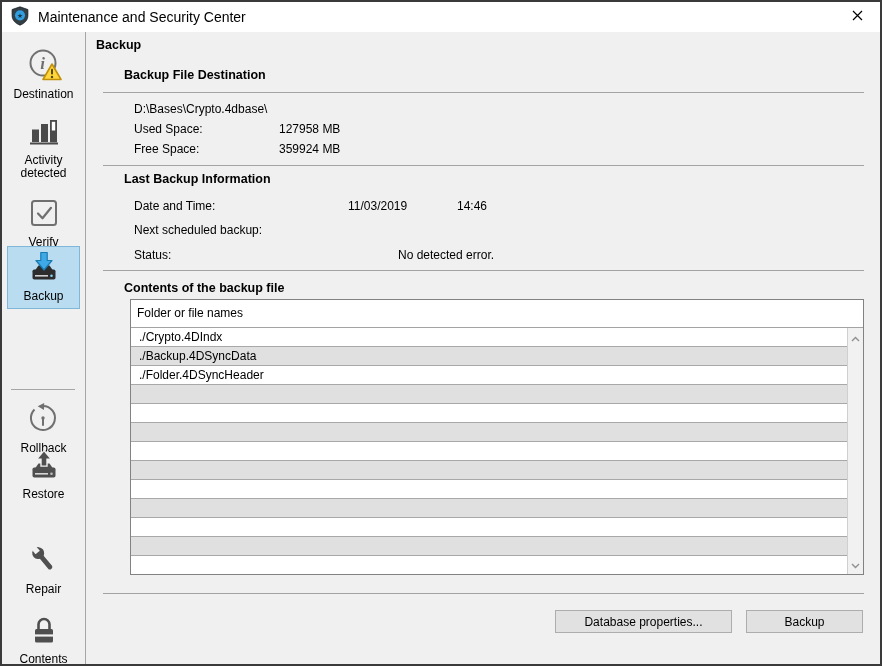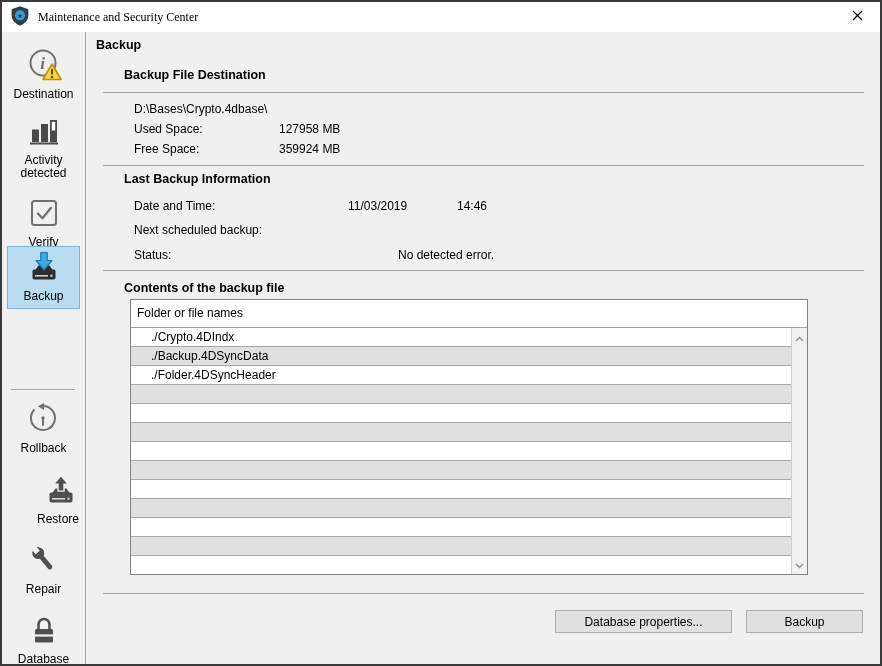--- a/index.html
+++ b/index.html
@@ -3,38 +3,38 @@
 <meta charset="utf-8">
 <style>
   html,body { margin:0; padding:0; background:#ffffff; }
   .window {
     width:882px; height:666px; box-sizing:border-box;
     border:2px solid #3a3a3a; background:#f0f0f0;
     font-family:"Liberation Sans", sans-serif; font-size:12px; color:#000;
     position:relative; overflow:hidden;
   }
   .titlebar { height:30px; background:#ffffff; display:flex; align-items:center; padding-left:9px; }
-  .t-text { margin-left:9px; font-size:12px;font-family:Liberation Serif, serif; }
+  .t-text { margin-left:9px; font-size:14px; }
   .t-close { margin-left:auto; width:45px; height:30px; display:flex; align-items:center; justify-content:center; cursor:default; }
   .wbody { display:flex; height:632px; }
   .sidebar { width:83px; border-right:1px solid #a6a6a6; position:relative; background:#f0f0f0; flex-shrink:0; }
   .side-item { position:absolute; left:5px; width:71px; text-align:center; border:1px solid transparent; padding:3px 0 5px 0; }
   .side-item.selected { background:#b9dcf0; border-color:#7fb8d7; }
   .side-icon { display:block; height:38px; }
   .side-icon svg { display:inline-block; }
   .side-label { display:block; font-size:12px; line-height:13px; padding-top:2px; }
   .side-sep { position:absolute; left:9px; width:64px; height:1px; background:#a6a6a6; }
   .mainc { position:relative; flex:1; }
   .abs { position:absolute; white-space:pre; }
   .bold { font-weight:bold; font-size:12.5px; }
   .rule { position:absolute; left:17px; width:761px; height:1px; background:#a3a3a3; }
-  .listbox { position:absolute; left:44px; top:267px; width:678px; height:276px; box-sizing:border-box; background:#ffffff; border:1px solid #828282; }
+  .listbox { position:absolute; left:44px; top:267px; width:734px; height:276px; box-sizing:border-box; background:#ffffff; border:1px solid #828282; }
   .list-header { height:28px; line-height:27px; padding-left:6px; border-bottom:1px solid #a3a3a3; box-sizing:border-box; background:#fff; }
   .list-body { position:absolute; left:0; top:28px; right:16px; bottom:0; overflow:hidden; }
-  .list-row { height:19px; line-height:18px; padding-left:20px; border-bottom:1px solid #a8a8a8; box-sizing:border-box; background:#fff; }
+  .list-row { height:19px; line-height:18px; padding-left:8px; border-bottom:1px solid #a8a8a8; box-sizing:border-box; background:#fff; }
   .list-row.stripe { background:#e0e0e0; }
   .scrollbar { position:absolute; top:28px; right:0; bottom:0; width:16px; background:#f1f1f1; border-left:1px solid #cfcfcf; box-sizing:border-box; }
   .sb-btn { position:absolute; left:0; width:100%; height:15px; display:flex; align-items:center; justify-content:center; }
   .sb-btn.up { top:2px; } .sb-btn.down { bottom:2px; }
   .btn { position:absolute; height:23px; background:#e1e1e1; border:1px solid #adadad; font-family:"Liberation Sans",sans-serif; font-size:12px; color:#000; text-align:center; box-sizing:border-box; padding:0; }
 </style>
 </head>
 <body>
 
 <div class="window">
@@ -95,21 +95,21 @@
         <div class="side-sep" style="top: 357px;"></div>
         <div class="side-item" style="top: 366px;">
           <span class="side-icon"><svg width="36" height="36" viewBox="0 0 36 36">
               <path d="M8.5 7.5 A12 12 0 1 0 17 4" fill="none" stroke="#707070" stroke-width="2"></path>
               <path d="M18.2 0.9 l-6.5 3.4 6.3 3.6 z" fill="#707070"></path>
               <line x1="17" y1="16" x2="17" y2="23" stroke="#707070" stroke-width="2" stroke-linecap="round"></line>
               <circle cx="17" cy="16" r="1.7" fill="#707070"></circle>
             </svg></span>
           <span class="side-label">Rollback</span>
         </div>
-        <div class="side-item" style="top: 437px; text-align: right;">
+        <div class="side-item" style="top: 412px;">
           <span class="side-icon"><svg width="36" height="36" viewBox="0 0 36 36">
               <path d="M9 20.5 l3.5 -5 h11 l3.5 5 z" fill="#4f4f4f"></path>
               <rect x="6.5" y="19.5" width="23" height="10" rx="1.8" fill="#4f4f4f"></rect>
               <rect x="9" y="25" width="13" height="1.6" fill="#d6d6d6"></rect>
               <circle cx="25.5" cy="25.8" r="1.3" fill="#bdbdbd"></circle>
               <path d="M18 2.5 l7.2 8.6 h-4.2 v7 h-6 v-7 h-4.2 z" fill="#4f4f4f" stroke="#f0f0f0" stroke-width="1.4"></path>
             </svg></span>
           <span class="side-label">Restore</span>
         </div>
         <div class="side-item" style="top: 507px;">
@@ -121,21 +121,21 @@
               </g>
             </svg></span>
           <span class="side-label">Repair</span>
         </div>
         <div class="side-item" style="top: 577px;">
           <span class="side-icon"><svg width="36" height="36" viewBox="0 0 36 36">
               <path d="M12.5 17 v-5.5 a5.5 5.5 0 0 1 11 0 V17" fill="none" stroke="#4f4f4f" stroke-width="2.6"></path>
               <rect x="9" y="16" width="18" height="13.5" rx="1.5" fill="#4f4f4f"></rect>
               <rect x="9" y="21.4" width="18" height="2.2" fill="#f2f2f2"></rect>
             </svg></span>
-          <span class="side-label">Database</span>
+          <span class="side-label">Contents</span>
         </div>
       </div>
     <div class="mainc">
       <div class="abs bold" style="left:10px;top:6px">Backup</div>
 
       <div class="abs bold" style="left:38px;top:36px">Backup File Destination</div>
       <div class="rule" style="top:60px"></div>
       <div class="abs" style="left:48px;top:70px">D:\Bases\Crypto.4dbase\</div>
       <div class="abs" style="left:48px;top:90px">Used Space:</div>
       <div class="abs" style="left:193px;top:90px">127958 MB</div>

